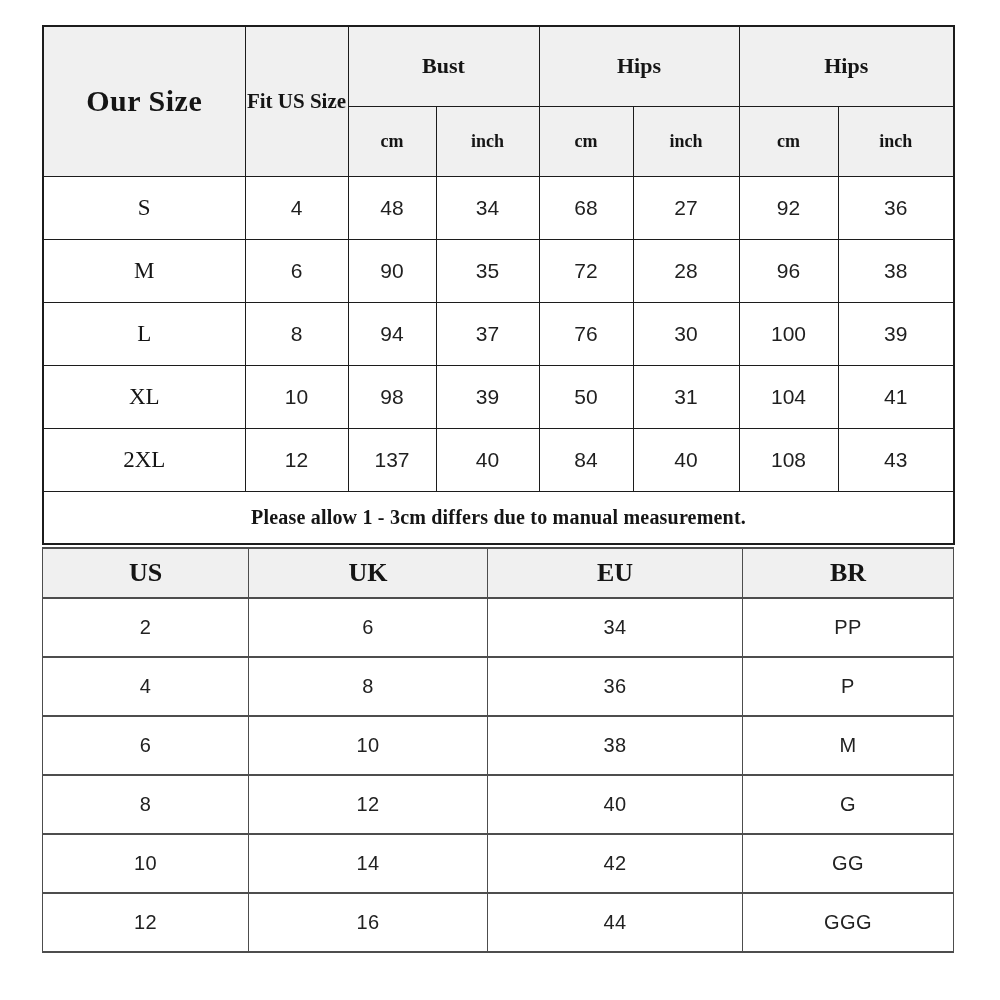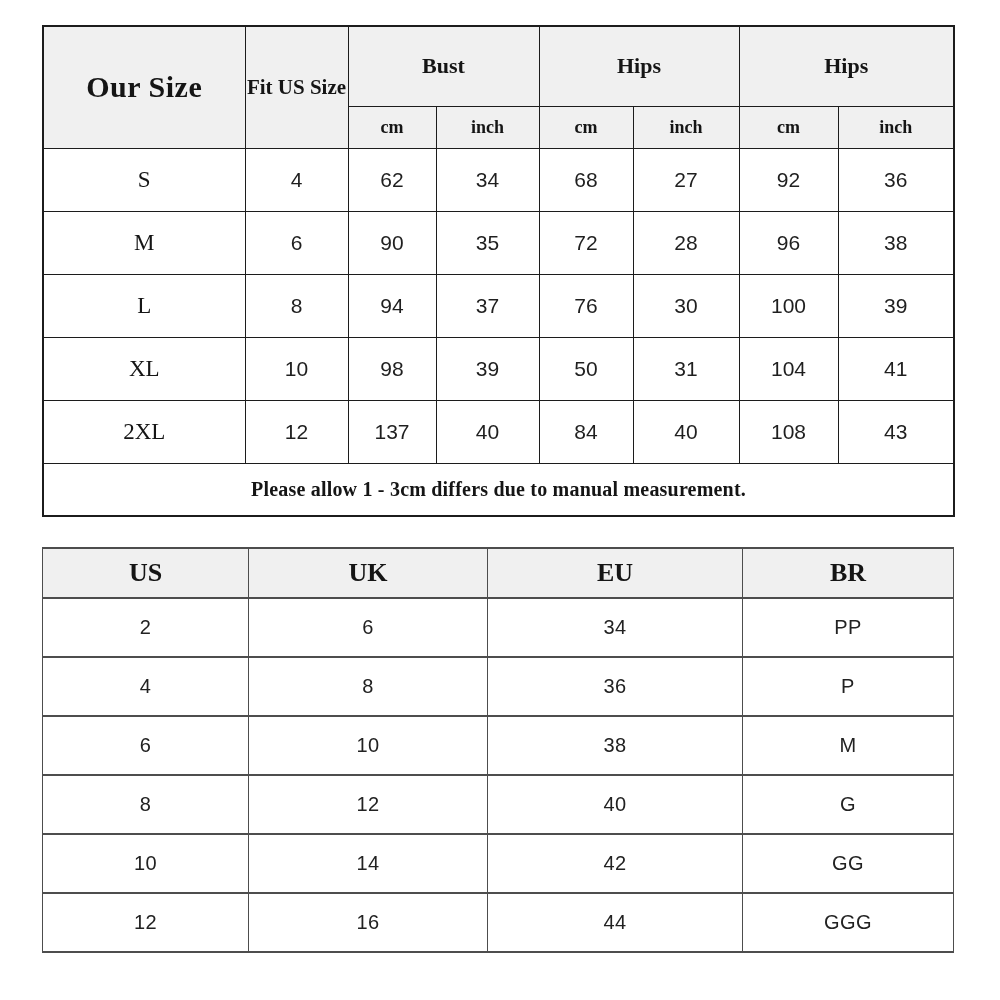--- a/index.html
+++ b/index.html
@@ -12,21 +12,21 @@
   table{border-collapse:collapse;table-layout:fixed;position:absolute;background:#ffffff;}
 
   
   .size-table{left:42px;top:25px;width:911px;border:2px solid #1c1c1c;}
   .size-table th,.size-table td{
     border:1px solid #1c1c1c;text-align:center;vertical-align:middle;
     padding:0;overflow:hidden;
   }
   .size-table thead th{background:#f0f0f0;font-weight:bold;}
   .size-table tr.h1{height:80px;}
-  .size-table tr.h2{height:42px;}
+  .size-table tr.h2{height:70px;}
   .size-table tbody tr.data-row{height:63px;}
   .size-table tr.note-row{height:53px;}
   .hdr-our{font-size:30px;letter-spacing:.5px;margin-top:48px;}
   .hdr-fit{font-size:21px;line-height:1.2;padding:0 10px;margin-top:40px;}
   .hdr-grp{font-size:22px;}
   .hdr-unit{font-size:18px;}
   .cell-size{font-size:23px;font-family:"Liberation Serif","DejaVu Serif",serif;}
   .cell-num{font-size:21px;font-family:"Liberation Sans","DejaVu Sans",sans-serif;color:#1f1f1f;}
   .note-cell{font-size:20px;font-weight:bold;letter-spacing:.2px;}
 
@@ -75,21 +75,21 @@
         <th class="hdr-unit">cm</th>
         <th class="hdr-unit">inch</th>
         <th class="hdr-unit">cm</th>
         <th class="hdr-unit">inch</th>
       </tr>
     </thead>
     <tbody>
       <tr class="data-row">
         <td class="cell-size">S</td>
         <td class="cell-num">4</td>
-        <td class="cell-num">62</td>
+        <td class="cell-num">48</td>
         <td class="cell-num">34</td>
         <td class="cell-num">68</td>
         <td class="cell-num">27</td>
         <td class="cell-num">92</td>
         <td class="cell-num">36</td>
       </tr>
       <tr class="data-row">
         <td class="cell-size">M</td>
         <td class="cell-num">6</td>
         <td class="cell-num">90</td>

